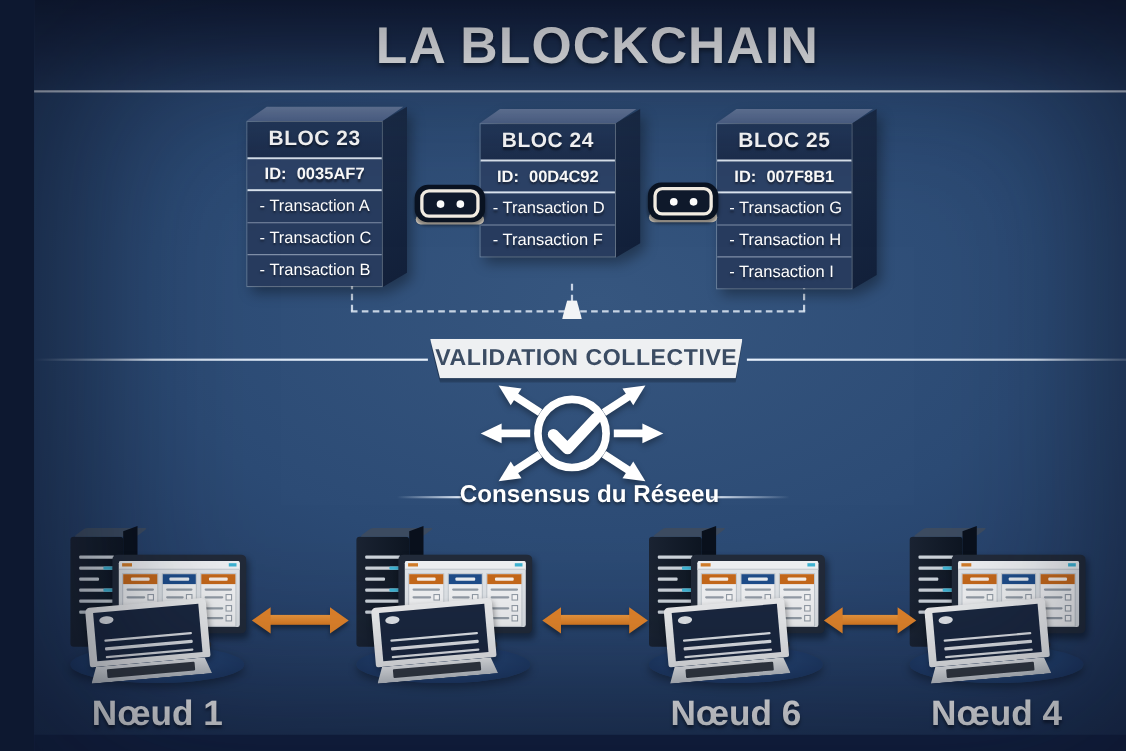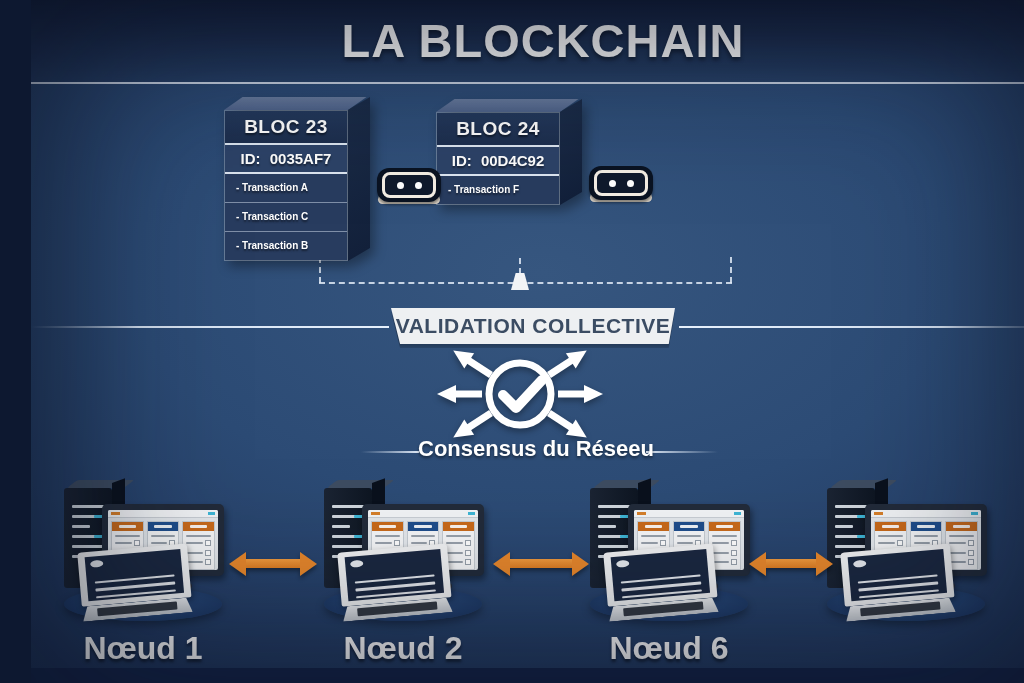--- a/index.html
+++ b/index.html
@@ -24,21 +24,21 @@
     background:linear-gradient(180deg,#647799,#51false 0%,#51658a);background:linear-gradient(180deg,#687b9d,#4f638a);
     transform:skewX(-55deg);transform-origin:bottom left;}
   .block .side3d{position:absolute;left:100%;top:0;width:22px;height:100%;
     background:linear-gradient(180deg,#1b2c48,#12203a);transform:skewY(-30.5deg);transform-origin:left top;}
   .block .front{position:relative;border:1px solid rgba(255,255,255,.28);}
   .bhead{height:32px;line-height:32px;text-align:center;font-size:19px;font-weight:bold;letter-spacing:.5px;
     background:linear-gradient(#24395c,#1d2f4e);border-bottom:2px solid #dde6f1;text-shadow:0 2px 2px rgba(0,0,0,.5);}
   .bid{height:27px;line-height:27px;text-align:center;font-size:15px;font-weight:bold;word-spacing:5px;
     background:#2d4368;border-bottom:2px solid #dde6f1;text-shadow:0 2px 2px rgba(0,0,0,.5);}
   .btxs{background:#283c5f;}
-  .btx{height:28px;line-height:28px;padding-left:11px;font-size:10px;font-weight:bold;text-shadow:0 2px 2px rgba(0,0,0,.5);}
+  .btx{height:28px;line-height:28px;padding-left:11px;font-size:15px;font-weight:normal;text-shadow:0 2px 2px rgba(0,0,0,.5);}
   .btx + .btx{border-top:1.5px solid rgba(214,226,241,.5);}
   
   .link{position:absolute;width:64px;height:34px;z-index:4;}
   .link .loop{position:absolute;inset:0;background:#0a1322;border-radius:12px;box-shadow:0 3px 3px rgba(0,0,0,.4);}
   .link .bar{position:absolute;left:5px;top:4px;right:5px;height:20px;background:#101a2c;border:3.5px solid #f4eee4;
     border-radius:8px;display:flex;align-items:center;justify-content:center;gap:11px;}
   .link .dot{width:7px;height:7px;background:#fff;border-radius:50%;}
   .link::after{content:"";position:absolute;left:1px;right:1px;bottom:-2px;height:9px;background:#e7dfd2;border-radius:5px;z-index:-1;}
   
   .dash-h{position:absolute;border-top:2px dashed rgba(224,234,246,.85);z-index:2;}
@@ -129,25 +129,39 @@
     </div>
   </div>
 
   <div class="block" style="left:405px;top:112px">
     <div class="top3d"></div>
     <div class="side3d"></div>
     <div class="front">
       <div class="bhead">BLOC 24</div>
       <div class="bid">ID: 00D4C92</div>
       <div class="btxs">
+        <div class="btx">- Transaction D</div>
         <div class="btx">- Transaction F</div>
       </div>
     </div>
   </div>
 
+  <div class="block" style="left:620px;top:112px">
+    <div class="top3d"></div>
+    <div class="side3d"></div>
+    <div class="front">
+      <div class="bhead">BLOC 25</div>
+      <div class="bid">ID: 007F8B1</div>
+      <div class="btxs">
+        <div class="btx">- Transaction G</div>
+        <div class="btx">- Transaction H</div>
+        <div class="btx">- Transaction I</div>
+      </div>
+    </div>
+  </div>
 
   <div class="link" style="left:346px;top:168px">
     <div class="loop"></div>
       <div class="bar">
         <span class="dot"></span>
         <span class="dot"></span>
       </div>
   </div>
   <div class="link" style="left:558px;top:166px">
     <div class="loop"></div>
@@ -355,21 +369,20 @@
         <div class="lap-inner">
           <div class="lline" style="width:0"></div>
           <div class="lline"></div>
               <div class="lline"></div>
               <div class="lline"></div>
         </div>
       </div>
       <div class="lap-deck"></div>
     </div>
   </div>
-    <div class="node-label">Nœud 2</div>
   </div>
   <div class="node" style="left:533px">
     <div class="node-art">
     <div class="base-ellipse"></div>
     <div class="srv">
       <div class="slot"></div>
           <div class="slot cy"></div>
           <div class="slot half"></div>
       <div class="slot cy"></div>
           <div class="slot"></div>
@@ -531,20 +544,21 @@
         <div class="lap-inner">
           <div class="lline" style="width:0"></div>
           <div class="lline"></div>
               <div class="lline"></div>
               <div class="lline"></div>
         </div>
       </div>
       <div class="lap-deck"></div>
     </div>
   </div>
+    <div class="node-label">Nœud 4</div>
   </div>
 
   <div class="o-arrow" style="left:214px;width:56px"></div>
   <div class="o-arrow" style="left:478px;width:64px"></div>
   <div class="o-arrow" style="left:734px;width:52px"></div>
 
   <div class="vignette"></div>
 </div>
 
 </body></html>

